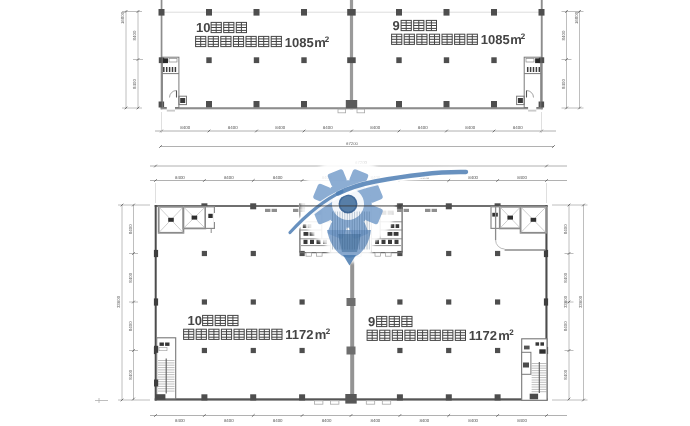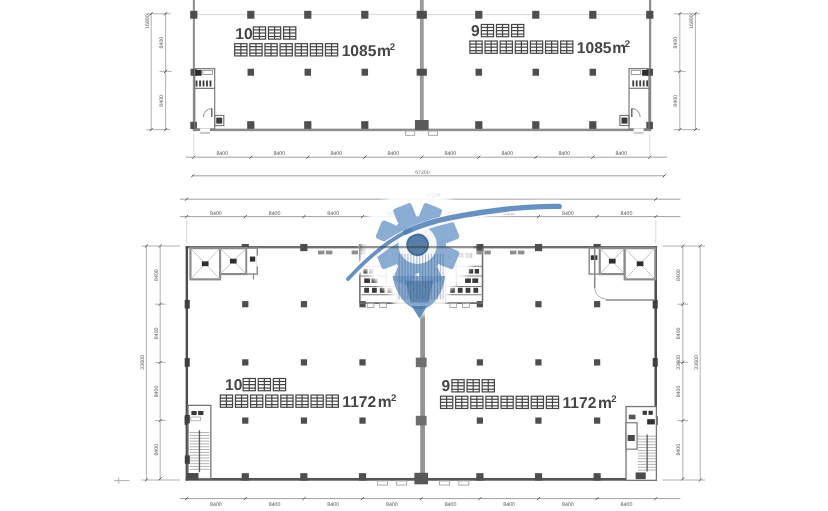--- a/index.html
+++ b/index.html
@@ -1,12 +1,12 @@
 <!DOCTYPE html>
-<html><head><meta charset="utf-8"><style>html,body{margin:0;padding:0;background:#fff;-webkit-font-smoothing:antialiased;}text{text-rendering:geometricPrecision;}#page{position:relative;width:690px;height:426px;overflow:hidden;font-family:"Liberation Sans", sans-serif;border-radius:18px;}</style></head><body>
+<html><head><meta charset="utf-8"><style>html,body{margin:0;padding:0;background:#fff;-webkit-font-smoothing:antialiased;}text{text-rendering:geometricPrecision;}#page{position:relative;width:690px;height:426px;overflow:hidden;font-family:"Liberation Sans", sans-serif;}</style></head><body>
 <div id="page">
 <svg width="690" height="426" viewBox="0 0 690 426">
 <defs>
         <filter id="wblur" x="-20%" y="-20%" width="140%" height="140%">
           <feGaussianBlur stdDeviation="1.8"></feGaussianBlur>
         </filter>
       </defs>
 <rect width="690" height="426" fill="#ffffff"></rect>
 
 <g>

